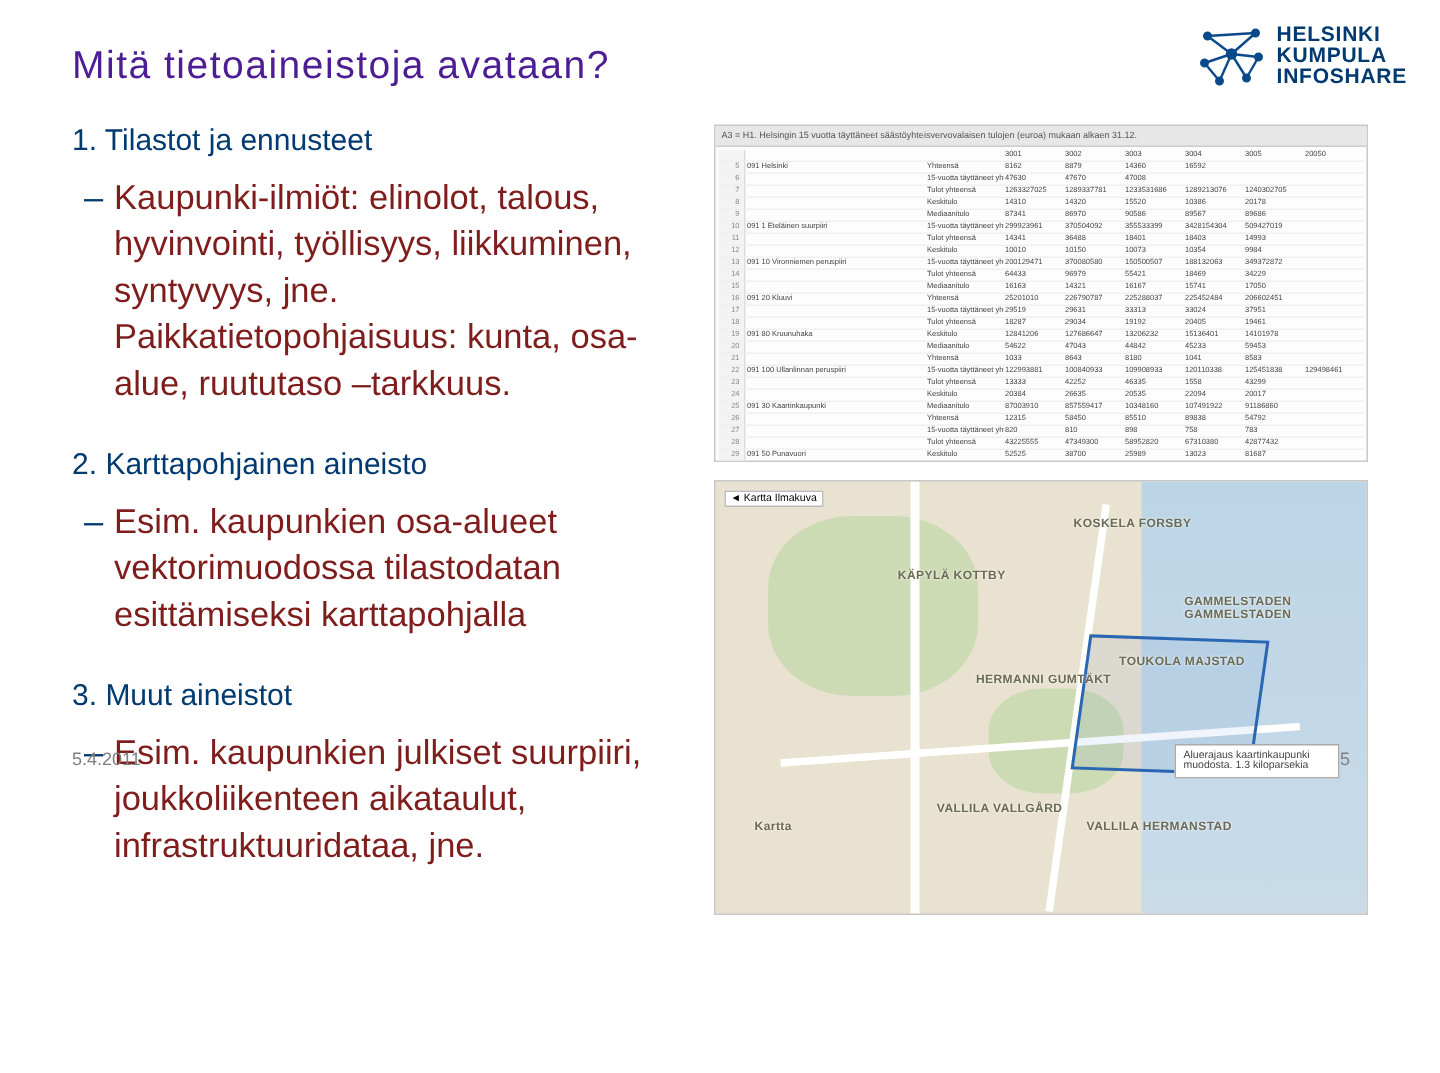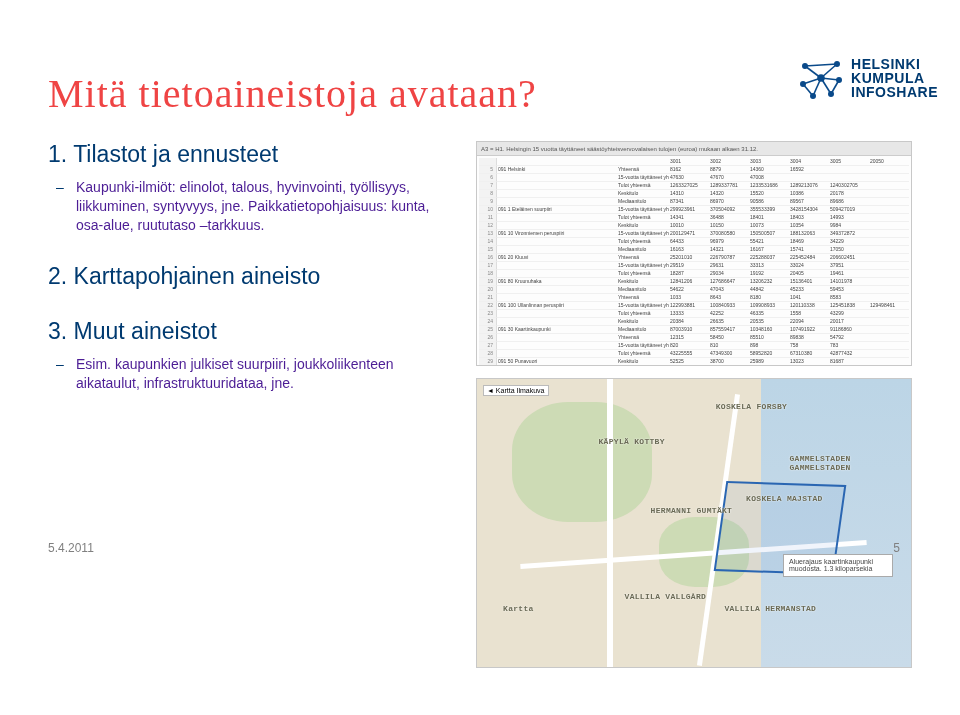--- a/index.html
+++ b/index.html
@@ -1,45 +1,45 @@
 <!DOCTYPE html>
 <html><head>
 <meta charset="utf-8">
 <style>
   * { box-sizing: border-box; margin: 0; padding: 0; }
   html, body { width: 960px; height: 715px; font-family: Arial, Helvetica, sans-serif; background: #fff; overflow: hidden; }
-  .slide { position: relative; width: 960px; height: 525px; padding: 28px 48px 0 48px; margin-top: 42px; }
+  .slide { position: relative; width: 960px; height: 525px; padding: 28px 48px 0 48px; }
   .logo { position: absolute; top: 14px; right: 22px; display: flex; align-items: center; gap: 8px; }
   .logo-mark { width: 44px; height: 44px; position: relative; }
   .logo-text { color: #003a70; font-weight: bold; font-size: 14px; line-height: 1.0; letter-spacing: 0.5px; }
-  .title { font-family: Liberation Serif, serif; font-size: 40px; letter-spacing: 1px; color: #ef4444; margin-bottom: 24px; font-weight: normal; }
+  .title { font-family: Liberation Sans, sans-serif; font-size: 26px; letter-spacing: 1px; color: #4c1d95; margin-bottom: 24px; font-weight: normal; }
   .cols { display: flex; gap: 18px; }
   .leftcol { width: 420px; }
   .rightcol { flex: 1; display: flex; flex-direction: column; gap: 12px; }
   .sec { margin-bottom: 28px; }
-  .sec-h { color: #003a70; font-size: 23px; font-weight: normal; margin-bottom: 10px; }
+  .sec-h { color: #003a70; font-size: 20px; font-weight: normal; margin-bottom: 10px; }
   .bullets { list-style: none; padding-left: 4px; }
-  .bullets li { position: relative; padding-left: 24px; color: #4c1d95; font-size: 14px; line-height: 1.35; margin-bottom: 8px; }
+  .bullets li { position: relative; padding-left: 24px; color: #7f1d1d; font-size: 23px; line-height: 1.35; margin-bottom: 8px; }
   .bullets li::before { content: "–"; position: absolute; left: 4px; top: 0; color: #003a70; }
   .thumb { width: 100%; border: 1px solid #c8c8c8; background: #fdfdfd; position: relative; overflow: hidden; }
   .thumb-spreadsheet { height: 225px; font-size: 5px; color: #444; }
   .ss-head { height: 14px; background: #e7e7e7; border-bottom: 1px solid #ccc; display:flex; align-items:center; padding:0 4px; font-size:6px; color:#555;}
   .ss-body { display: grid; grid-template-columns: 18px 120px 52px repeat(6, 40px); grid-auto-rows: 8px; padding: 2px 2px; }
   .ss-body span { overflow: hidden; white-space: nowrap; padding: 0 1px; border-bottom: 1px solid #f0f0f0; }
   .ss-body .rn { color:#888; text-align:right; padding-right:3px; background:#f3f3f3; border-right:1px solid #ddd;}
   .thumb-map { height: 290px; background: #e9e2d0; }
   .water { position:absolute; right:0; top:0; width:150px; height:100%; background: linear-gradient(180deg,#bcd5e6 0%, #c9dbe9 100%); }
   .road { position:absolute; background:#fff; }
   .road.r1 { left:10%; top:60%; width:80%; height:5px; transform:rotate(-4deg);}
   .road.r2 { left:30%; top:0; width:6px; height:100%; }
   .road.r3 { left:55%; top:5%; width:5px; height:95%; transform:rotate(8deg);}
   .green { position:absolute; background:#cddbb5; border-radius:40%; }
   .green.g1{ left:8%; top:8%; width:140px; height:120px;}
   .green.g2{ left:42%; top:48%; width:90px; height:70px;}
-  .label-m { position:absolute; font-size:8px; font-weight:bold; color:#6a6a55; text-shadow:0 0 2px #fff; letter-spacing:0.3px;font-family:Liberation Mono, monospace;}
+  .label-m { position:absolute; font-size:8px; font-weight:bold; color:#6a6a55; text-shadow:0 0 2px #fff; letter-spacing:0.3px;}
   .poly { position:absolute; border:2px solid #2a66b2; background:rgba(60,120,200,0.08); }
   .poly.p1{ left:56%; top:36%; width:120px; height:90px; transform:skew(-8deg,2deg);}
   .callout { position:absolute; right:18px; bottom:90px; background:#fff; border:1px solid #aaa; padding:3px 5px; font-size:7px; color:#444; line-height:1.1; max-width:110px;}
   .mapctrl { position:absolute; left:6px; top:6px; background:#fff; border:1px solid #bbb; font-size:7px; padding:1px 3px; }
   .footer { position: absolute; bottom: 12px; left: 48px; right: 60px; display: flex; justify-content: space-between; font-size: 12px; color: #808080; }
 </style>
 </head>
 <body>
 
 <div class="slide">
@@ -87,20 +87,23 @@
         <ul class="bullets">
           <li>Kaupunki-ilmiöt: elinolot, talous, hyvinvointi, työllisyys, liikkuminen, syntyvyys, jne. Paikkatietopohjaisuus: kunta, osa-alue, ruututaso –tarkkuus.</li>
         </ul>
       </div>
 
       <div class="sec">
         <div class="sec-h">
           <span>2.</span>
           <span>Karttapohjainen aineisto</span>
         </div>
+        <ul class="bullets">
+          <li>Esim. kaupunkien osa-alueet vektorimuodossa tilastodatan esittämiseksi karttapohjalla</li>
+        </ul>
       </div>
 
       <div class="sec">
         <div class="sec-h">
           <span>3.</span>
           <span>Muut aineistot</span>
         </div>
         <ul class="bullets">
           <li>Esim. kaupunkien julkiset suurpiiri, joukkoliikenteen aikataulut, infrastruktuuridataa, jne.</li>
         </ul>
@@ -357,21 +360,21 @@
         <div class="road r1"></div>
         <div class="road r2"></div>
         <div class="road r3"></div>
         <div class="poly p1"></div>
         <div class="mapctrl">◄ Kartta  Ilmakuva</div>
         <div class="callout">Aluerajaus kaartinkaupunki muodosta. 1.3 kiloparsekia</div>
         <div id="maplabels"></div>
       <div class="label-m" style="left: 28%; top: 20%;">KÄPYLÄ KOTTBY</div>
           <div class="label-m" style="left: 55%; top: 8%;">KOSKELA FORSBY</div>
           <div class="label-m" style="left: 40%; top: 44%;">HERMANNI GUMTÄKT</div>
-          <div class="label-m" style="left: 62%; top: 40%;">KOSKELA MAJSTAD</div>
+          <div class="label-m" style="left: 62%; top: 40%;">TOUKOLA MAJSTAD</div>
           <div class="label-m" style="left: 34%; top: 74%;">VALLILA VALLGÅRD</div>
           <div class="label-m" style="left: 57%; top: 78%;">VALLILA HERMANSTAD</div>
           <div class="label-m" style="left: 6%; top: 78%;">Kartta</div>
           <div class="label-m" style="left: 72%; top: 26%;">GAMMELSTADEN GAMMELSTADEN</div>
         </div>
 
     </div>
   </div>
 
   <div class="footer">

